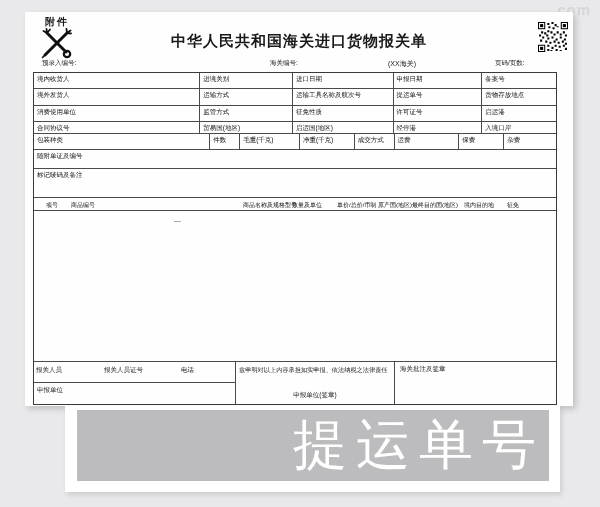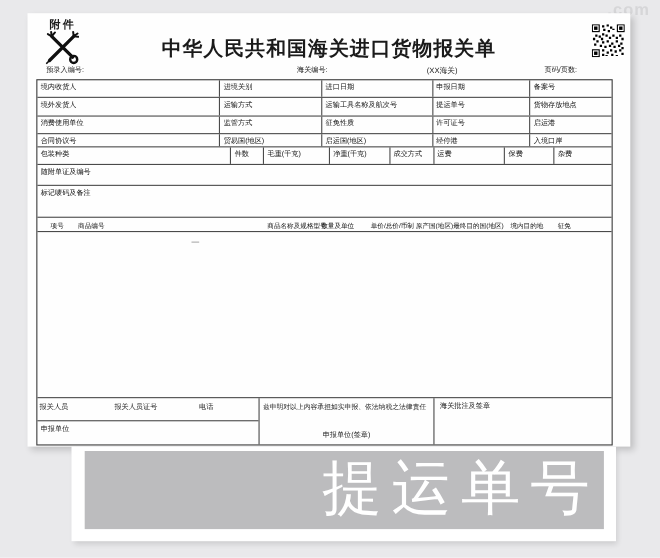--- a/index.html
+++ b/index.html
@@ -9,21 +9,21 @@
     font-family:"Liberation Sans","DejaVu Sans",sans-serif;
     color:#1a1a1a;
   }
   .paper{
     position:absolute;left:25px;top:12px;width:548px;height:394px;
     background:#fefefe;box-shadow:3px 3px 6px rgba(0,0,0,0.18);
   }
   .attachment{position:absolute;left:20px;top:3px;font-size:10px;font-weight:bold;letter-spacing:2px;}
   .emblem{position:absolute;left:14px;top:15px;}
   .doc-title{position:absolute;left:0;top:20px;width:100%;text-align:center;
-    font-size:18px;font-weight:bold;letter-spacing:1px;}
+    font-size:15px;font-weight:bold;letter-spacing:1px;}
   .qr{position:absolute;left:513px;top:10px;}
   .preheader span{position:absolute;top:47px;font-size:6.5px;color:#222;white-space:nowrap;}
   .lbl-preentry{left:17px;}
   .lbl-customsno{left:245px;}
   .lbl-office{left:363px;font-size:7px !important;}
   .lbl-pageinfo{left:470px;}
   .ftable{
     position:absolute;left:8px;top:60px;width:524px;height:333px;
     border:1px solid #3a3a3a;display:flex;flex-direction:column;box-sizing:border-box;
   }

